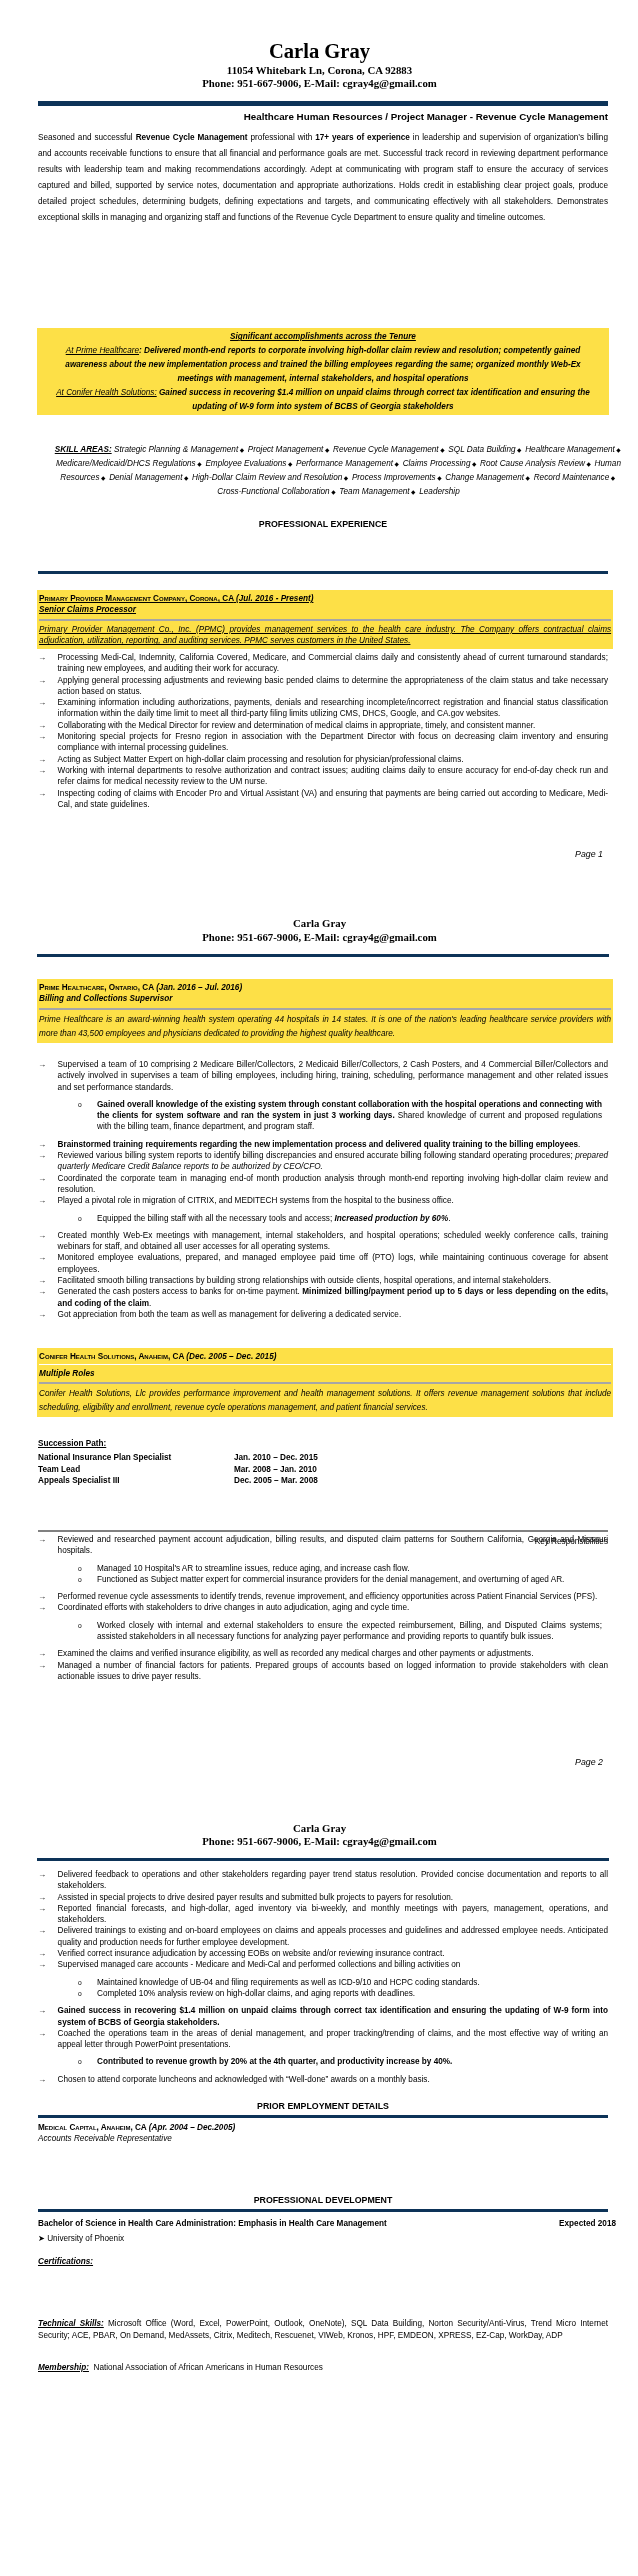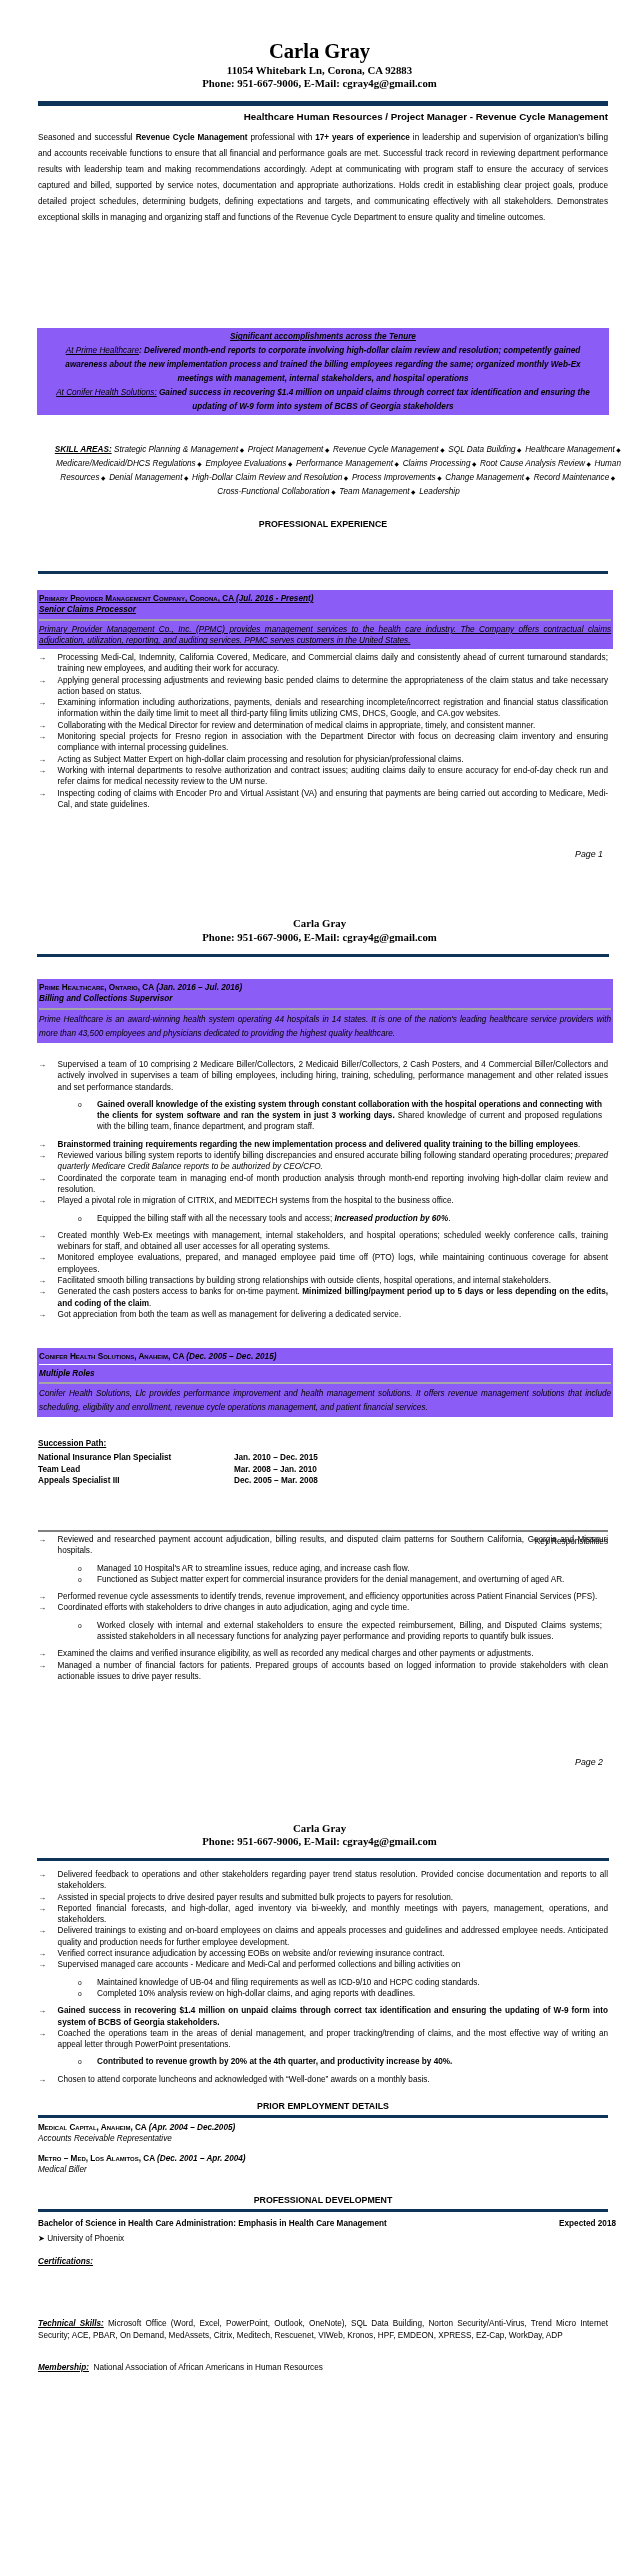--- a/index.html
+++ b/index.html
@@ -7,21 +7,21 @@
   .page { position:absolute; left:0; width:634px; }
   .content { position:absolute; left:38px; width:570px; }
   .hdr { text-align:center; font-family:"Liberation Serif", serif; font-weight:bold; }
   .hdr .name { font-size:20.6px; line-height:25px; }
   .hdr .name.small { font-size:10.8px; line-height:13.4px; }
   .hdr .line { font-size:10.8px; line-height:13.4px; }
   .rule-navy { height:5.2px; background:#0d3358; }
   .rule-navy.thin { height:3.1px; }
   .p { font-size:8.2px; line-height:11.3px; text-align:justify; }
   .title { font-size:9.8px; font-weight:bold; text-align:right; }
-  .shade { background:#8b5cf6; }
+  .shade { background:#fde047; }
   .acc { padding:2.1px 15.5px 1px; text-align:center; font-size:8.2px; line-height:11.3px; }
   .acc .head { font-weight:bold; font-style:italic; text-decoration:underline; }
   .acc .lab { font-style:italic; text-decoration:underline; }
   .acc .val { font-weight:bold; font-style:italic; }
   .skills { padding:0 15.5px; text-align:center; font-size:8.2px; line-height:11.3px; }
   .skills .lab { font-weight:bold; text-decoration:underline; font-style:italic; }
   .skills i { font-style:italic; }
   .skills .dia { font-style:normal; font-size:5.7px; padding:0 1.5px; }
   .sec-title { font-weight:bold; font-size:8.8px; text-align:center; }
   .company { font-size:8.2px; line-height:11.3px; font-weight:bold; font-variant:small-caps; }
@@ -208,24 +208,20 @@
     <li>Chosen to attend corporate luncheons and acknowledged with “Well-done” awards on a monthly basis.</li>
   </ul>
 
   <div class="content sec-title" style="top:298px;">PRIOR EMPLOYMENT DETAILS</div>
   <div class="content rule-navy thin" style="top:312px;"></div>
 
   <div class="content" style="top:319px;">
     <div class="company"><span>Medical Capital, Anaheim, CA</span> <span class="dates">(Apr. 2004 – Dec.2005)</span></div>
     <div style="font-style:italic;font-size:8.2px;line-height:11.3px;">Accounts Receivable Representative</div>
   </div>
-  <div class="content" style="top:350px;">
-    <div class="company"><span>Metro – Med, Los Alamitos, CA</span> <span class="dates">(Dec. 2001 – Apr. 2004)</span></div>
-    <div style="font-style:italic;font-size:8.2px;line-height:11.3px;">Medical Biller</div>
-  </div>
 
   <div class="content sec-title" style="top:392px;">PROFESSIONAL DEVELOPMENT</div>
   <div class="content rule-navy thin" style="top:406px;"></div>
 
   <div class="content edu" style="top:415px;width:578px;">
     <span>Bachelor of Science in Health Care Administration: Emphasis in Health Care Management</span>
     <span>Expected 2018</span>
   </div>
   <div class="content" style="top:430px;font-size:8.2px;line-height:11.3px;">
     <span>➤</span>

